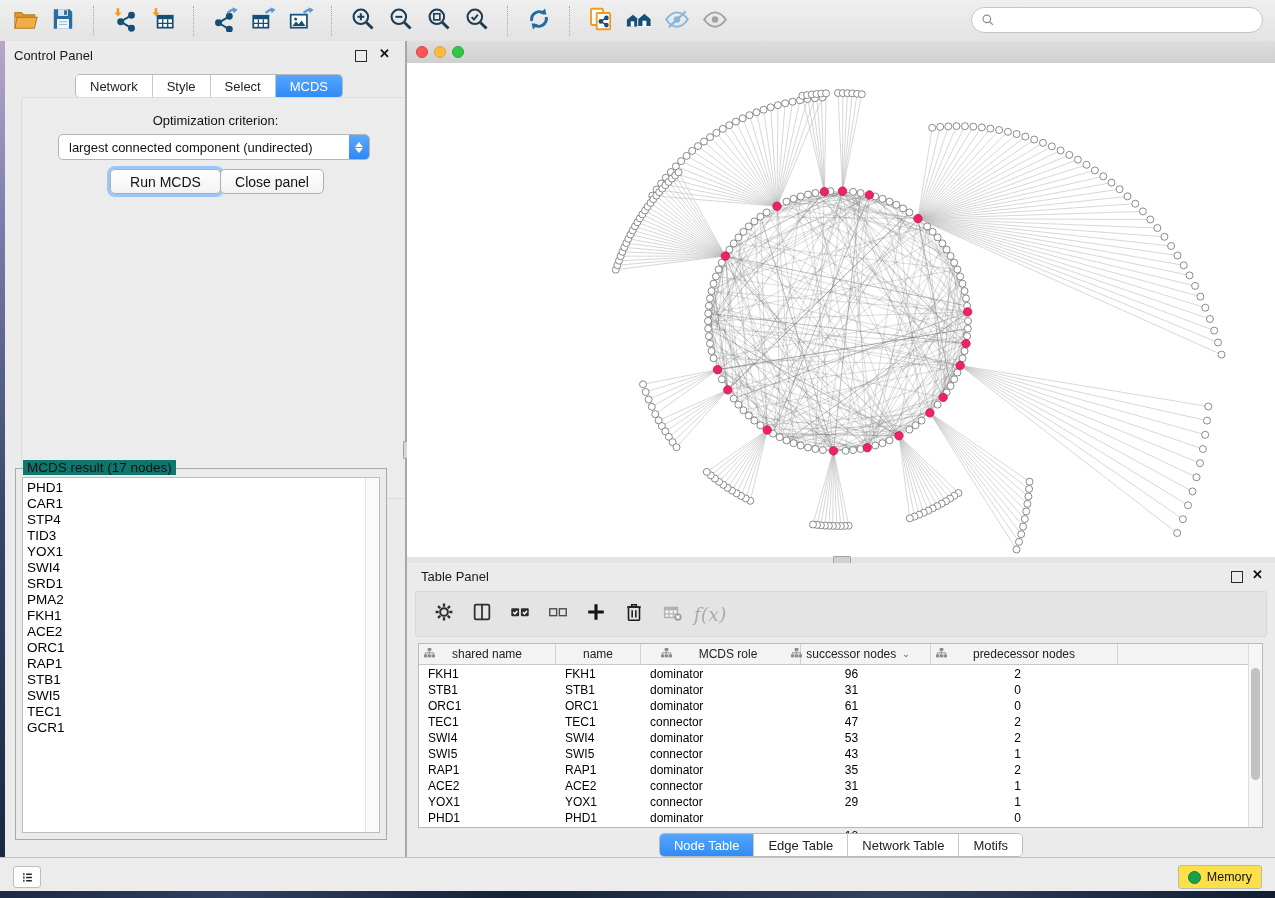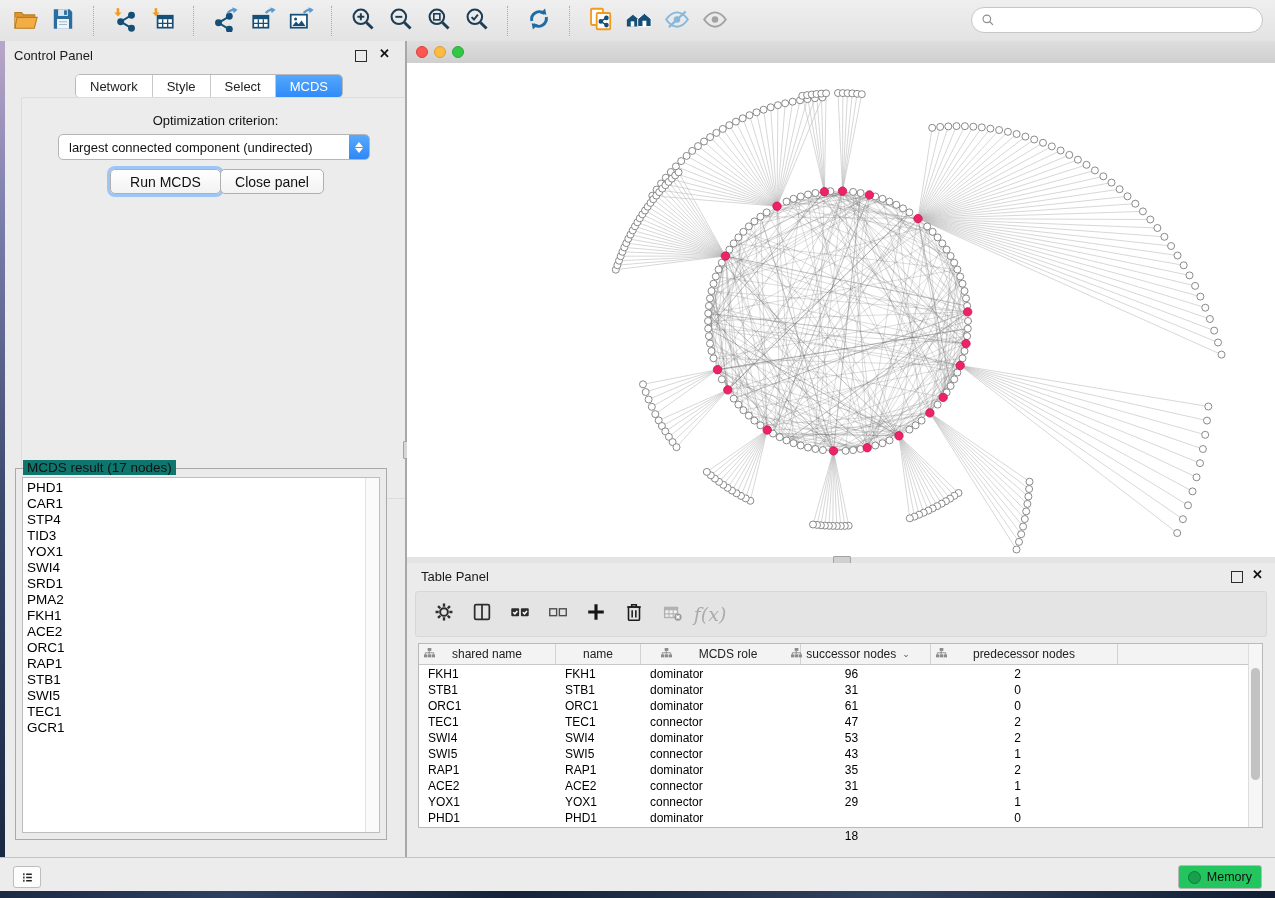--- a/index.html
+++ b/index.html
@@ -98,21 +98,21 @@
   .tcell.num{text-align:center;padding-right:14px;}
   .tcell.txt{padding-left:9px;}
   #dt-scroll{position:absolute;right:0;top:0;width:13px;height:183px;background:#f6f6f6;border-left:1px solid #ddd;}
   #dt-thumb{position:absolute;left:2px;top:24px;width:9px;height:112px;background:#c2c2c2;border-radius:5px;}
   #bottom-tabs{position:absolute;left:0;top:270px;width:100%;display:flex;justify-content:center;}
   
   #status-bar{left:0;top:857px;width:1275px;height:33px;background:#ececec;border-top:1px solid #c3c3c3;}
   #status-list-btn{position:absolute;left:13px;top:8px;width:26px;height:20px;background:#fdfdfd;
     border:1px solid #bdbdbd;border-radius:3px;display:flex;align-items:center;justify-content:center;}
   #status-list-btn svg{width:15px;height:13px;}
-  #memory-btn{position:absolute;right:13px;top:7px;height:22px;background:#22c55e;border:1px solid #b9b9b9;
+  #memory-btn{position:absolute;right:13px;top:7px;height:22px;background:#fde047;border:1px solid #b9b9b9;
     border-radius:3px;display:flex;align-items:center;padding:0 9px;gap:6px;font-size:12.5px;color:#111;}
   #memory-dot{width:11px;height:11px;border-radius:50%;background:#18a04c;border:1px solid #0e7d38;}
 </style>
 </head>
 <body>
 
 <div id="app">
 
   <div id="toolbar" class="abs">
       <div class="tb-group">
@@ -814,20 +814,28 @@
           </div>
           <div class="trow" style="top: 166px;">
             <div class="tcell txt" style="left: 0px; width: 137px;">PHD1</div>
             <div class="tcell txt" style="left: 137px; width: 85px;">PHD1</div>
             <div class="tcell txt" style="left: 222px; width: 145px;">dominator</div>
             <div class="tcell num" style="left: 367px; width: 145px; margin-top: 18px;">18</div>
             <div class="tcell num" style="left: 512px; width: 187px;">0</div>
           </div>
         </div>
       </div>
+    <div id="bottom-tabs">
+      <div id="bt-group" class="seg-tabs">
+          <div class="seg selected">Node Table</div>
+          <div class="seg">Edge Table</div>
+          <div class="seg">Network Table</div>
+          <div class="seg">Motifs</div>
+        </div>
+    </div>
   </div>
 
   <div id="status-bar" class="abs">
     <div id="status-list-btn">
       <svg viewBox="0 0 24 24" fill="none">
         <path d="M4 6h2.5M4 12h2.5M4 18h2.5" stroke="#222" stroke-width="3.4"></path>
         <path d="M9.5 6H20M9.5 12H20M9.5 18H20" stroke="#222" stroke-width="2.6"></path>
       </svg>
     </div>
     <div id="memory-btn">

